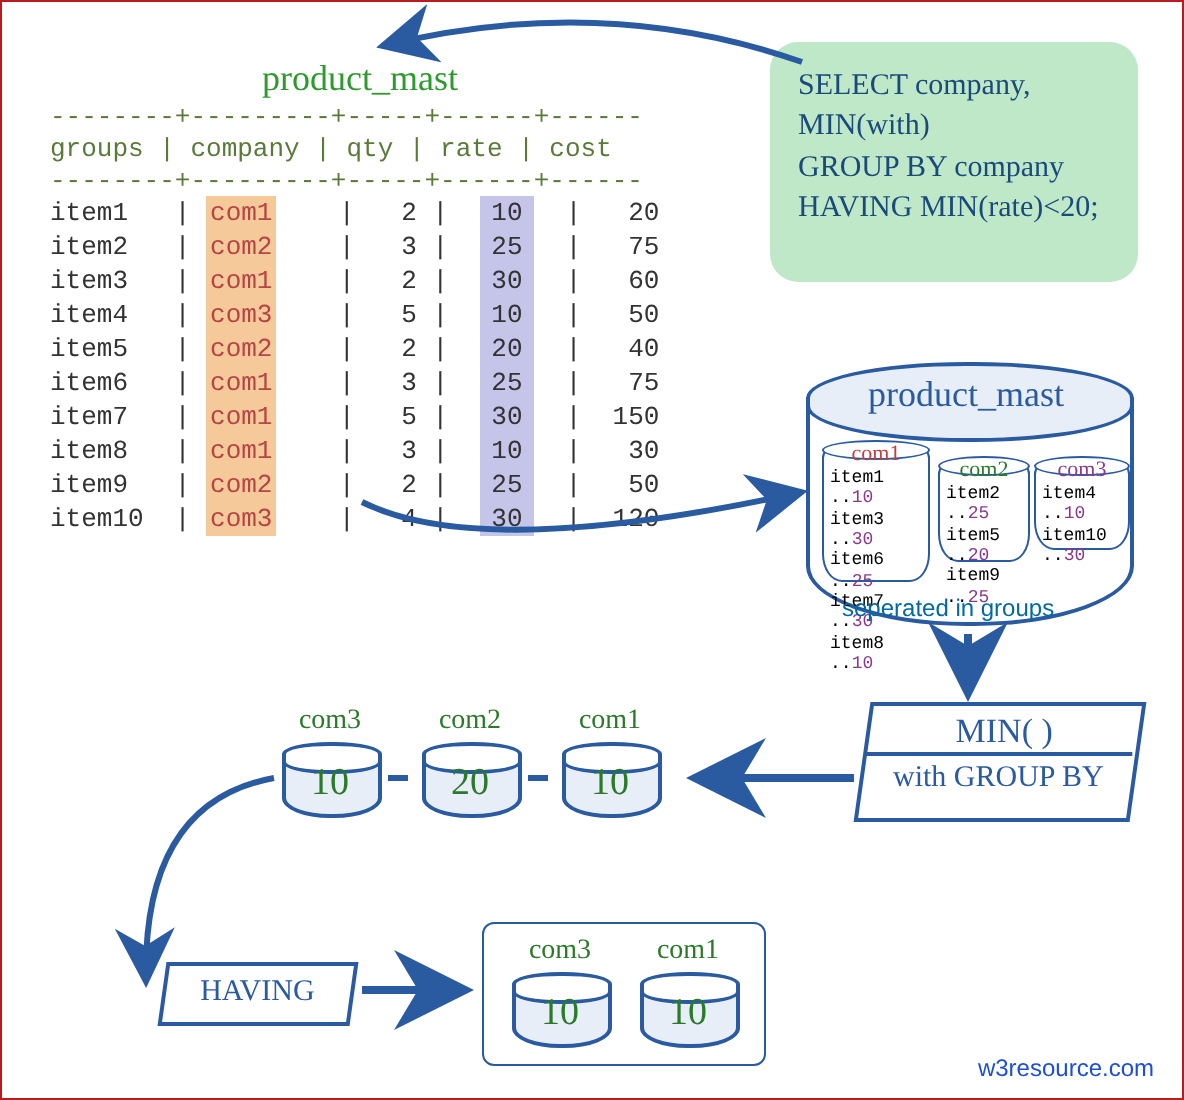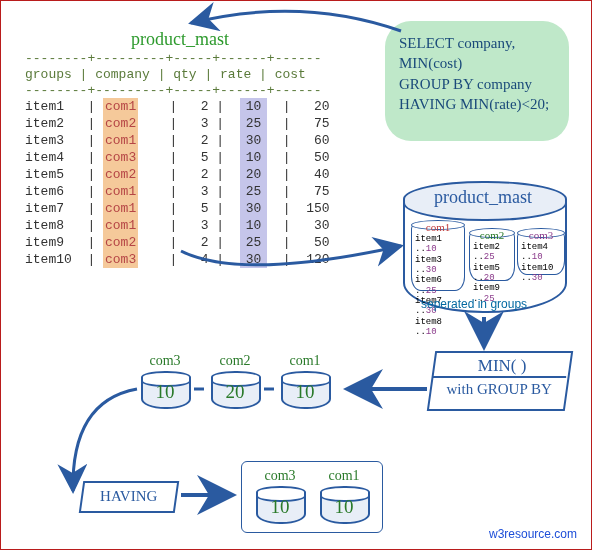--- a/index.html
+++ b/index.html
@@ -4,21 +4,21 @@
 <style>
 body{margin:0;font-family:"Times New Roman",serif;background:#fff}
 .canvas{position:relative;width:592px;height:550px;border:1px solid #b91c1c;box-sizing:border-box;overflow:hidden}
 .tbl-title{position:absolute;left:130px;top:28px;color:#2d9a2d;font-size:18px;font-family:serif}
 .tbl{position:absolute;left:24px;top:50px;font-family:"Courier New",monospace;font-size:13px;color:#333}
 .tbl-head{color:#5a7a3a}
 .tbl-dash{color:#5a7a3a;letter-spacing:0}
 .tbl-row{line-height:17px;white-space:pre}
 .hl-co{display:inline-block;background:#f5c99a;color:#b54545;padding:0 2px}
 .hl-rate{display:inline-block;background:#c5c5ea;padding:0 6px}
-.sql-box{position:absolute;left:384px;top:20px;width:184px;height:120px;background:#bfe8c9;border-radius:26px;padding:12px 14px;box-sizing:border-box;font-family:serif;font-size:15px;color:#1a4a7a;line-height:1.35}
+.sql-box{position:absolute;left:384px;top:20px;width:184px;height:120px;background:#bfe8c9;border-radius:14px;padding:12px 14px;box-sizing:border-box;font-family:serif;font-size:15px;color:#1a4a7a;line-height:1.35}
 .cyl-big{position:absolute;left:402px;top:180px;width:162px;height:130px}
 .cyl-body{position:absolute;left:0;top:18px;width:160px;height:110px;border:2px solid #2a5aa0;border-radius:0 0 80px 80px/0 0 30px 30px;background:#fff}
 .cyl-top{position:absolute;left:0;top:0;width:160px;height:36px;border:2px solid #2a5aa0;border-radius:80px/18px;background:#e8eef7}
 .cyl-title{position:absolute;left:0;top:6px;width:160px;text-align:center;color:#2a5aa0;font-size:18px;font-family:serif}
 .grp-cyl{position:absolute;border:1.5px solid #2a5aa0;border-radius:6px 6px 10px 10px/6px 6px 14px 14px;background:#fff;font-size:9px;font-family:"Courier New",monospace;line-height:1.15;padding:10px 3px 2px;box-sizing:border-box}
 .grp-cyl::before{content:"";position:absolute;left:-1px;right:-1px;top:-4px;height:8px;border:1.5px solid #2a5aa0;border-radius:50%;background:#fff}
 .grp-name{position:absolute;top:-3px;left:0;right:0;text-align:center;font-family:serif;font-size:11px;z-index:2}
 .c1 .grp-name{color:#c04040}
 .c2 .grp-name{color:#2a7a2a}
 .c3 .grp-name{color:#8a3a8a}
@@ -57,21 +57,21 @@
         <div class="tbl-row">item6   | <span class="hl-co">com1</span>    |   3 |  <span class="hl-rate">25</span>  |   75</div>
         <div class="tbl-row">item7   | <span class="hl-co">com1</span>    |   5 |  <span class="hl-rate">30</span>  |  150</div>
         <div class="tbl-row">item8   | <span class="hl-co">com1</span>    |   3 |  <span class="hl-rate">10</span>  |   30</div>
         <div class="tbl-row">item9   | <span class="hl-co">com2</span>    |   2 |  <span class="hl-rate">25</span>  |   50</div>
         <div class="tbl-row">item10  | <span class="hl-co">com3</span>    |   4 |  <span class="hl-rate">30</span>  |  120</div>
       </div>
 </div>
 
 <div class="sql-box">
 <div>SELECT company,</div>
-<div>MIN(cost)</div>
+<div>MIN(with)</div>
 <div>GROUP BY company</div>
 <div>HAVING MIN(rate)&lt;20;</div>
 </div>
 
 <div class="cyl-big">
 <div class="cyl-body"></div>
 <div class="cyl-top"></div>
 <div class="cyl-title">product_mast</div>
 <div class="grp-cyl c1" style="left:8px;top:42px;width:54px;height:68px">
   <div class="grp-name">com1</div>

